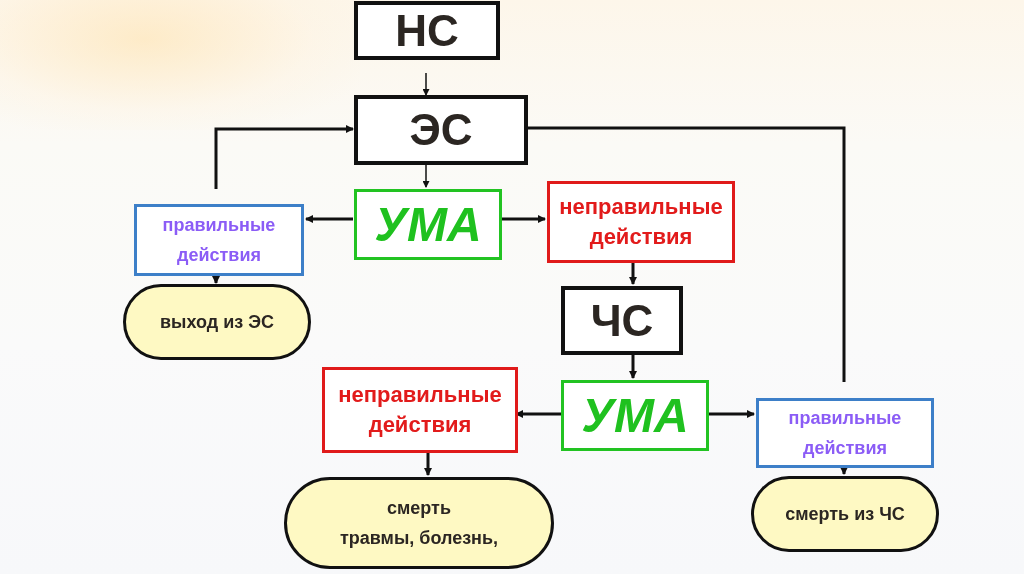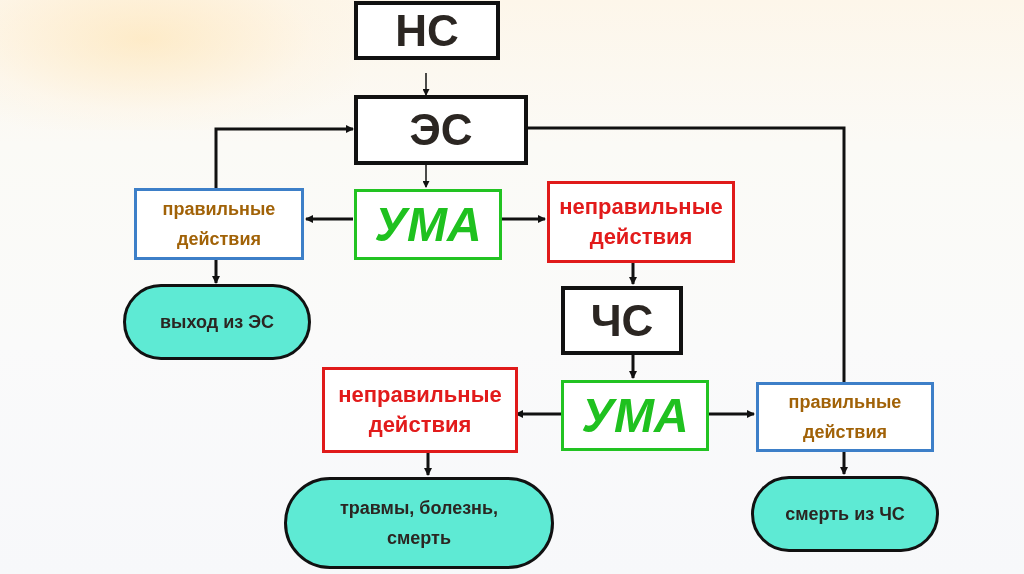--- a/index.html
+++ b/index.html
@@ -13,24 +13,24 @@
     background: radial-gradient(ellipse at 40% 30%, rgba(255,225,170,0.55), rgba(255,240,215,0.25) 55%, rgba(255,255,255,0) 80%);
     pointer-events:none;
   }
   .box {
     position:absolute; box-sizing:border-box; background:#ffffff;
     display:flex; align-items:center; justify-content:center; text-align:center;
     font-weight:bold;
   }
   .box.black { border:4px solid #111111; color:#2b2622; font-size:44px; }
   .box.green { border:3px solid #22c322; color:#1fc11f; font-size:48px; font-style:italic; }
-  .box.blue  { border:3px solid #3d7fc8; color:#a16207; font-size:18px; line-height:30px; }
+  .box.blue  { border:3px solid #3d7fc8; color:#8b5cf6; font-size:18px; line-height:30px;margin-top:16px; }
   .box.red   { border:3px solid #e01a1a; color:#e21b1b; font-size:22px; line-height:30px; }
   .pill {
-    position:absolute; box-sizing:border-box; background:#5eead4;
+    position:absolute; box-sizing:border-box; background:#fef9c3;
     border:3px solid #111111; border-radius:38px;
     display:flex; align-items:center; justify-content:center; text-align:center;
     font-weight:bold; color:#2b2622; font-size:18px; line-height:30px;
   }
   svg.arrows { position:absolute; left:0; top:0; }
 </style>
 </head>
 <body>
 
 <div class="bg-glow"></div>
@@ -119,20 +119,20 @@
 
 <div class="box blue" style="left:756px;top:382px;width:178px;height:70px;">
   <div>
     <div>правильные</div>
     <div>действия</div>
   </div>
 </div>
 
 <div class="pill" style="left:284px;top:477px;width:270px;height:92px;border-radius:46px;">
   <div>
+    <div>смерть</div>
     <div>травмы, болезнь,</div>
-    <div>смерть</div>
   </div>
 </div>
 
 <div class="pill" style="left:751px;top:476px;width:188px;height:76px;">
   <span>смерть из ЧС</span>
 </div>
 
 </body></html>

